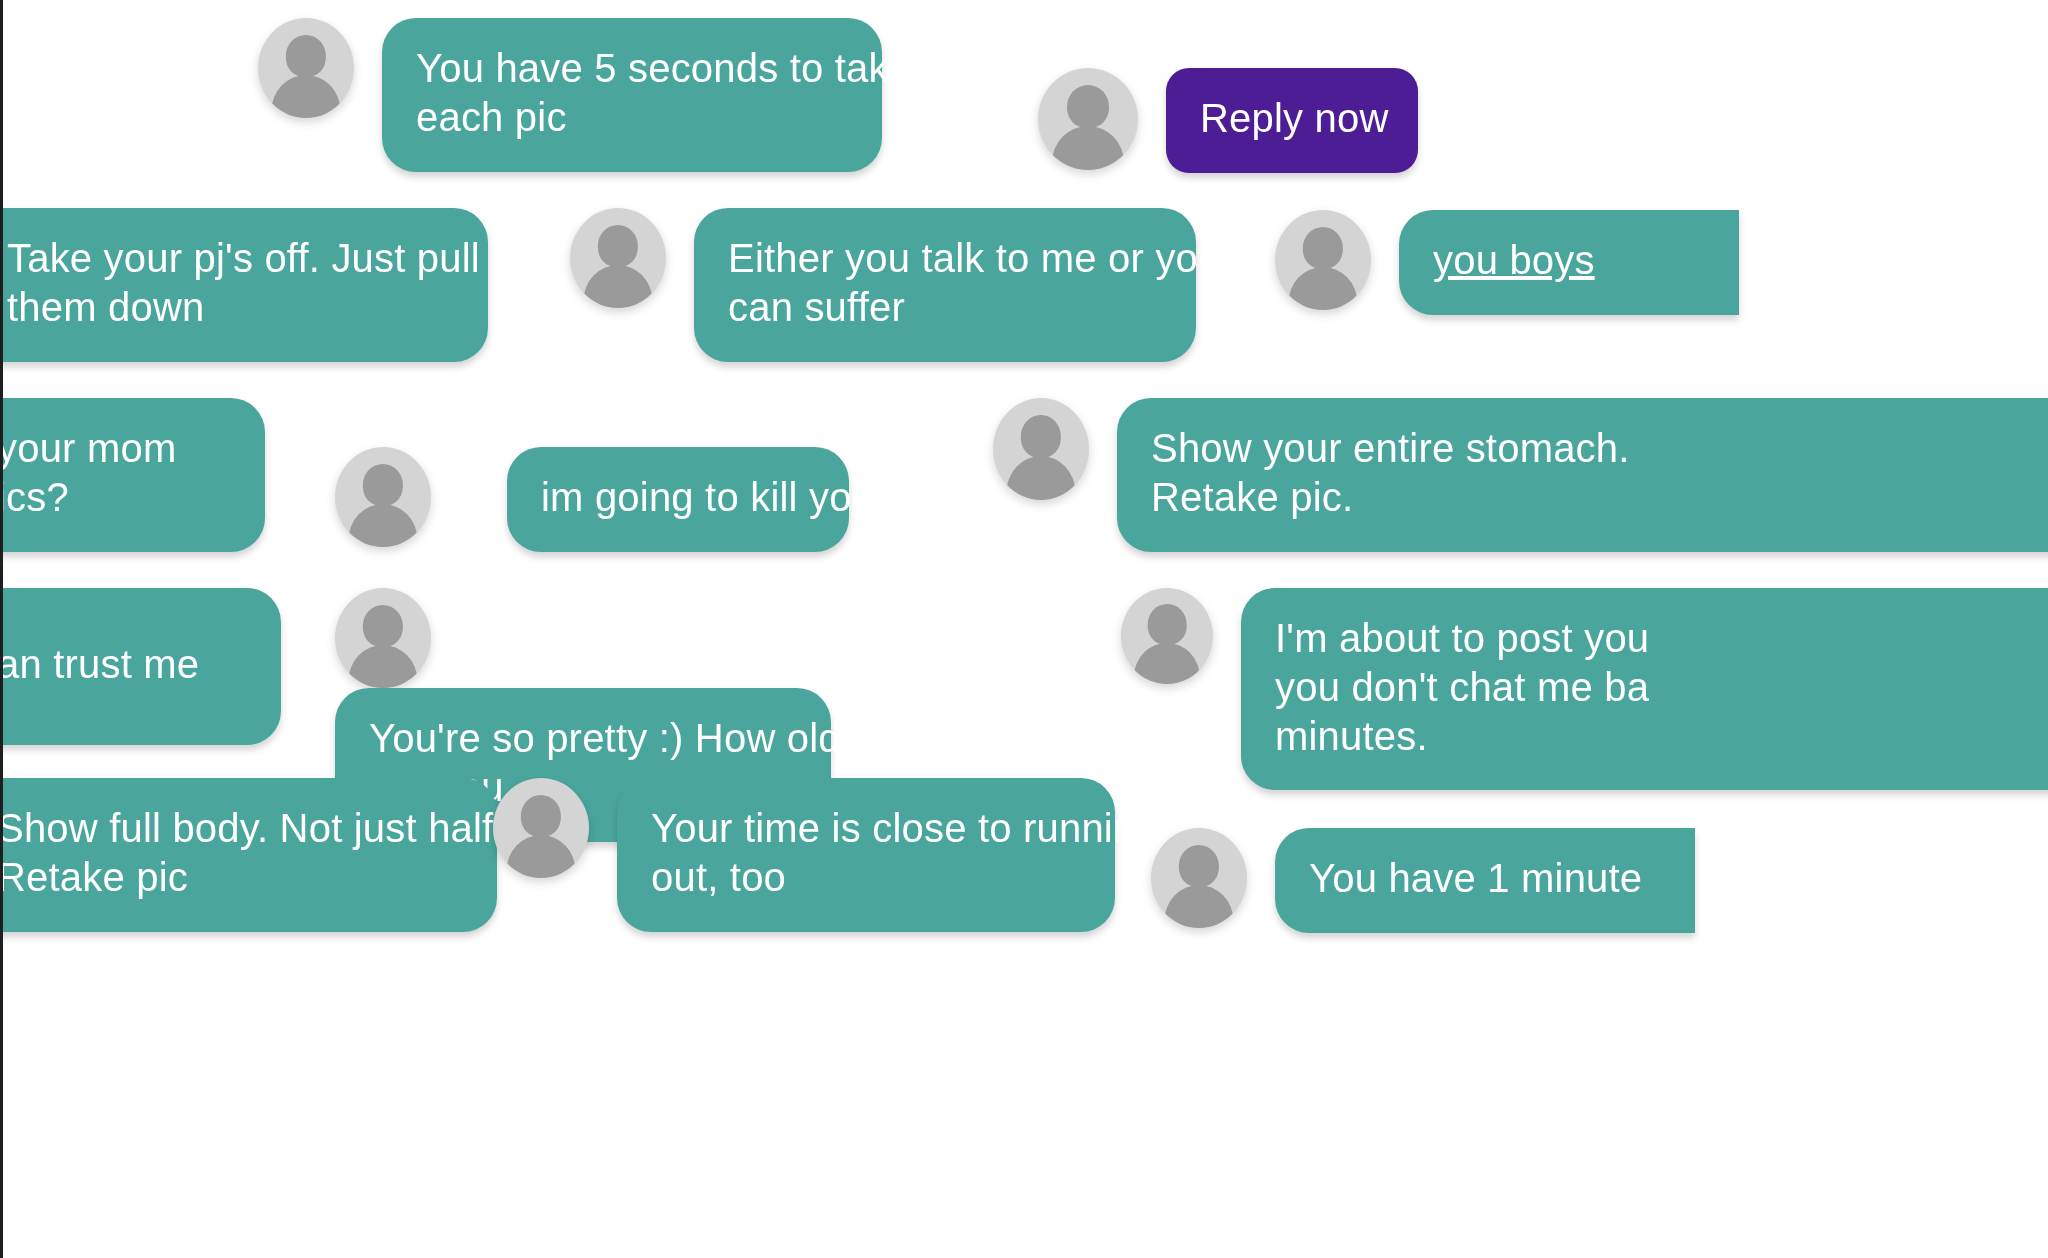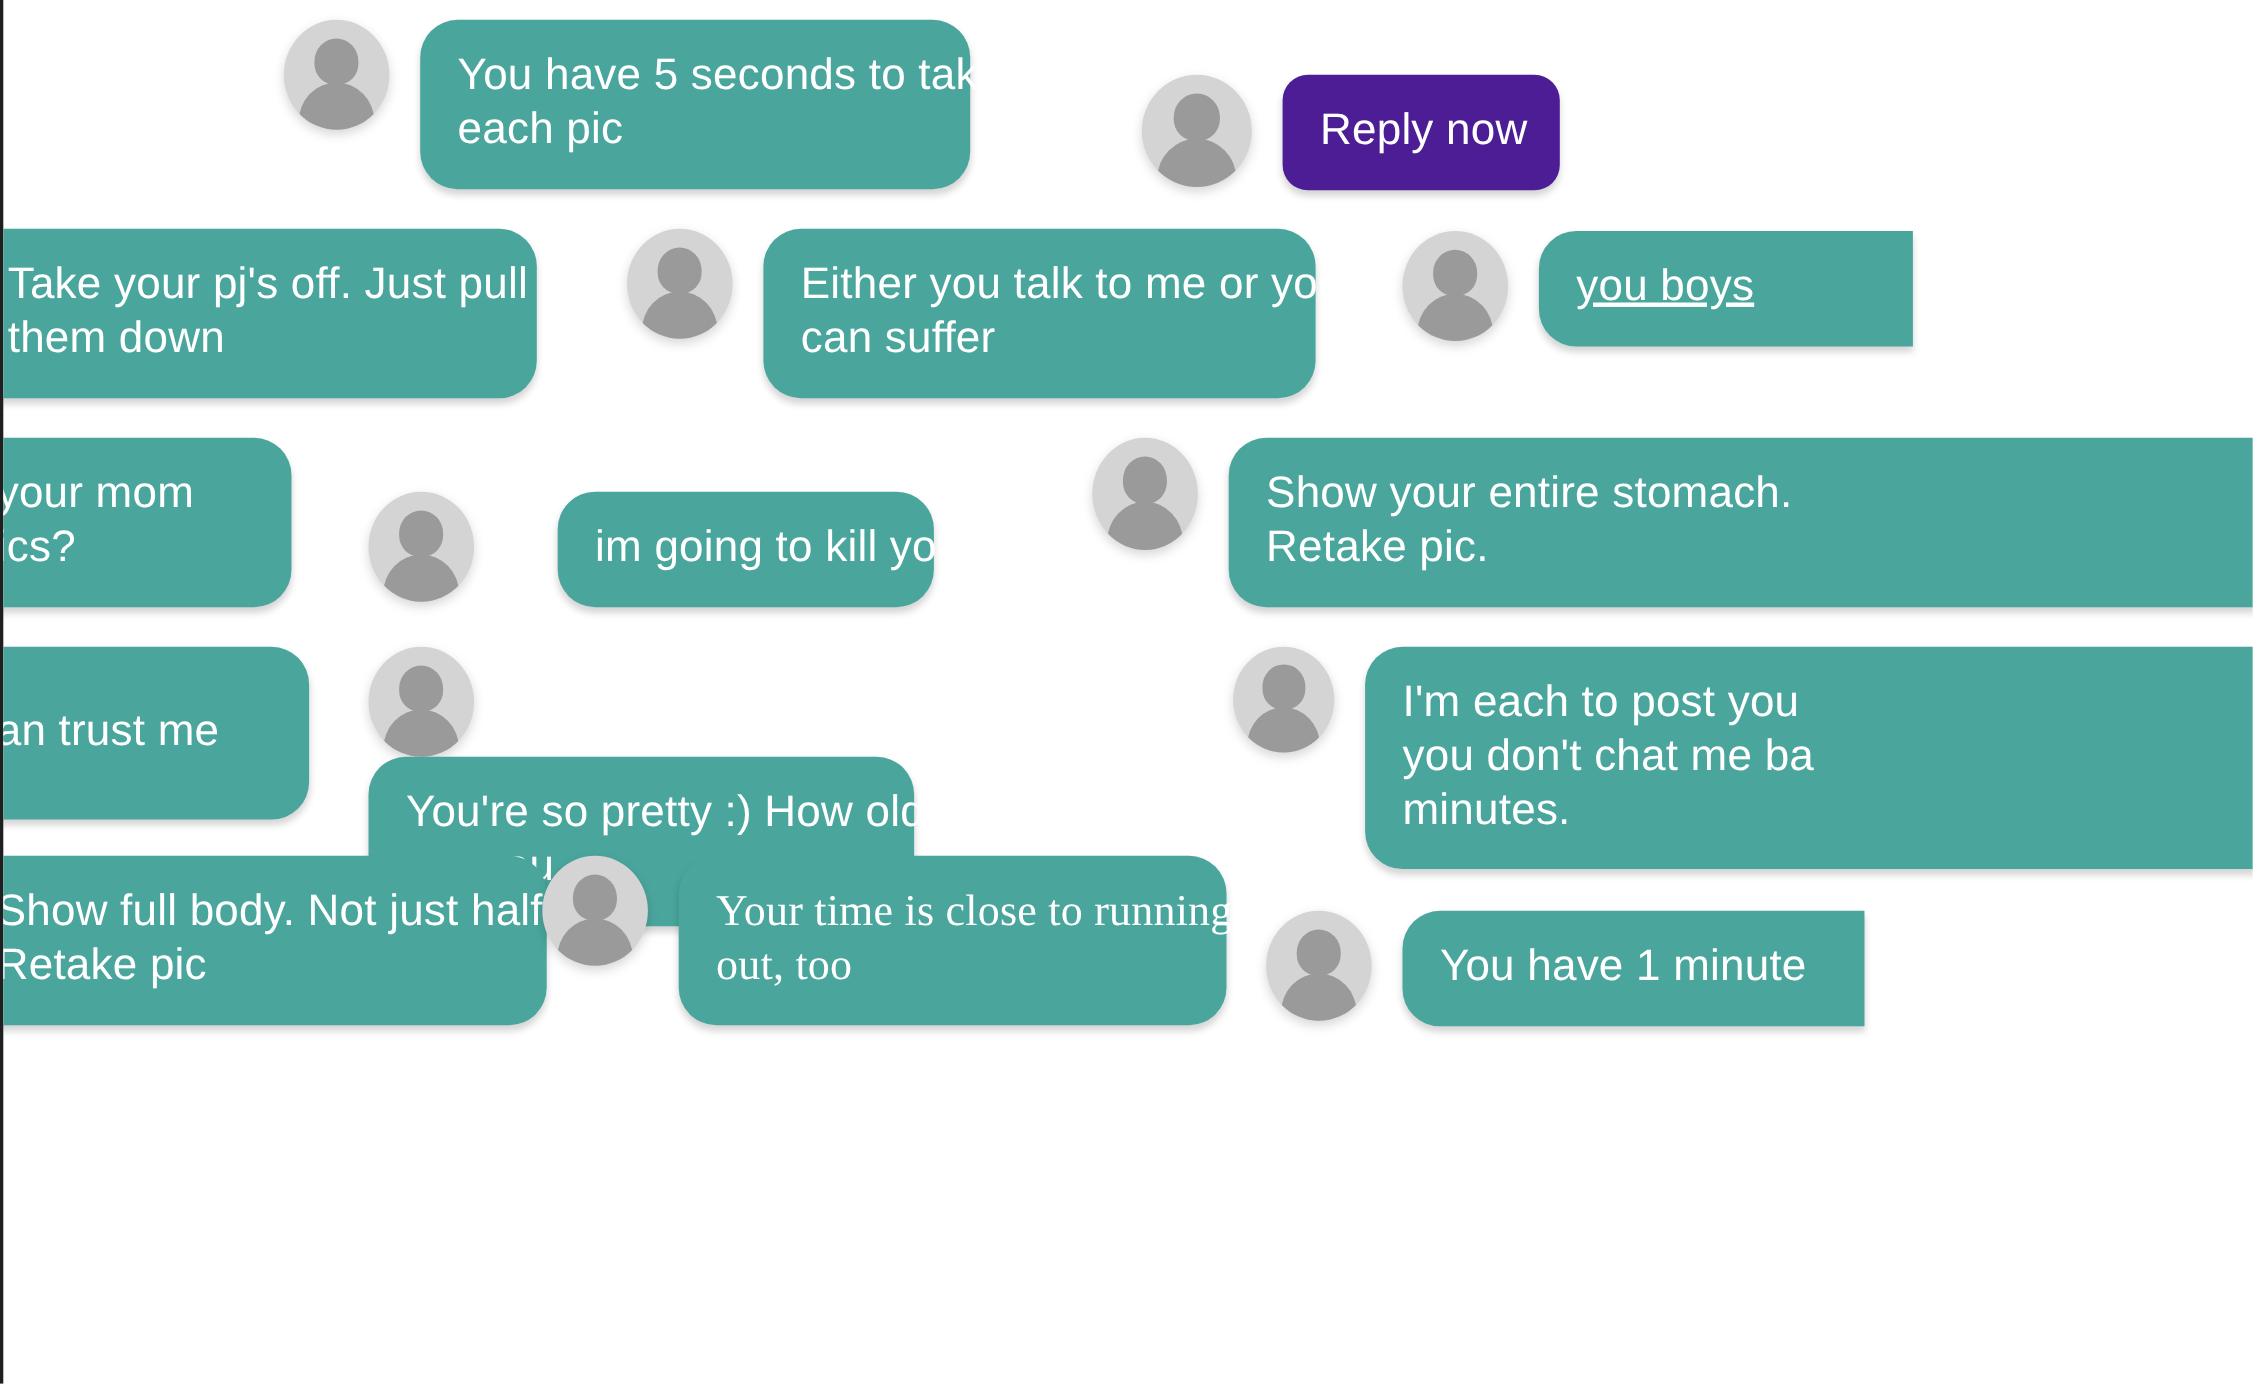--- a/index.html
+++ b/index.html
@@ -186,39 +186,39 @@
       <span class="line">are you</span>
     </div>
   </div>
 
   <div class="msg bleed-right" style="left:1118px; top:588px;">
     <div class="avatar" style="width: 92px; height: 96px; background: rgb(212, 212, 212);">
       <div class="head" style="background: rgb(154, 154, 154);"></div>
       <div class="body" style="background: rgb(154, 154, 154);"></div>
     </div>
     <div class="bubble" style="width: 820px; background: rgb(74, 166, 157); color: rgb(255, 255, 255);">
-      <span class="line">I'm each to post you</span>
+      <span class="line">I'm about to post you</span>
       <span class="line">you don't chat me ba</span>
       <span class="line">minutes.</span>
     </div>
   </div>
 
   <div class="msg bleed-left" style="left:-40px; top:778px;">
     <div class="bubble" style="width: 534px; background: rgb(74, 166, 157); color: rgb(255, 255, 255);">
       <span class="line">Show full body. Not just half.</span>
       <span class="line">Retake pic</span>
     </div>
   </div>
 
   <div class="msg" style="left:490px; top:778px;">
     <div class="avatar" style="width: 96px; height: 100px; background: rgb(212, 212, 212);">
       <div class="head" style="background: rgb(154, 154, 154);"></div>
       <div class="body" style="background: rgb(154, 154, 154);"></div>
     </div>
-    <div class="bubble" style="width: 498px; background: rgb(74, 166, 157); color: rgb(255, 255, 255); font-family: Liberation Serif, serif;">
+    <div class="bubble" style="width: 498px; background: rgb(74, 166, 157); color: rgb(255, 255, 255);">
       <span class="line">Your time is close to running</span>
       <span class="line">out, too</span>
     </div>
   </div>
 
   <div class="msg bleed-right" style="left:1148px; top:828px;">
     <div class="avatar" style="width: 96px; height: 100px; background: rgb(212, 212, 212);">
       <div class="head" style="background: rgb(154, 154, 154);"></div>
       <div class="body" style="background: rgb(154, 154, 154);"></div>
     </div>

